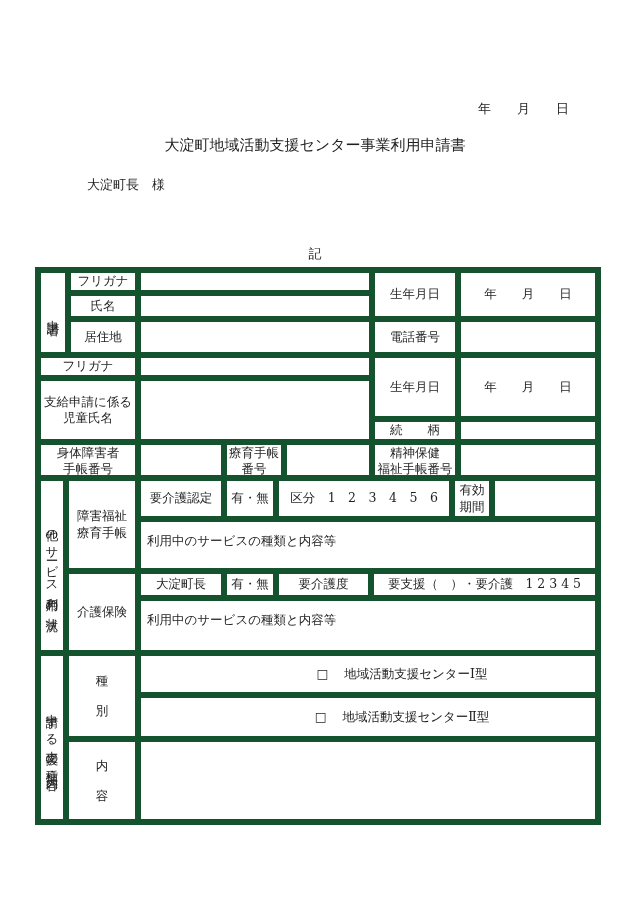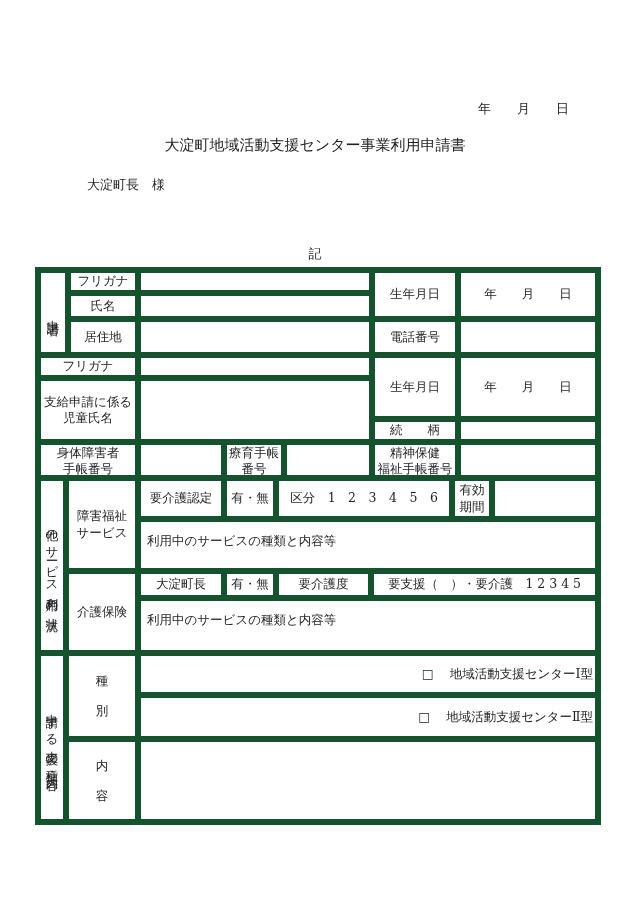--- a/index.html
+++ b/index.html
@@ -37,21 +37,21 @@
   .lh2 { line-height:2.4; }
   .tl  { text-align:left; vertical-align:top; padding:11px 6px; }
   .vcell { padding:0; }
   .vert {
     writing-mode:vertical-rl;
     margin:0 auto;
     letter-spacing:2px;
     line-height:1.1;
     font-size:12.5px;
   }
-  .chk { text-align:right; padding-left:70px; }
+  .chk { text-align:center; padding-left:70px; }
   .chk .box { display:inline-block; margin-right:16px; }
 </style>
 </head>
 <body>
 
 <div class="page">
 
   <div class="date-line">年　　月　　日</div>
   <div class="doc-title">大淀町地域活動支援センター事業利用申請書</div>
   <div class="addressee">大淀町長　様</div>
@@ -126,21 +126,21 @@
         <col style="width:81px">
       <col style="width:40px">
         <col style="width:106px">
     </colgroup>
     <tbody>
       <tr style="height:41px">
         <td rowspan="4" class="vcell">
           <div class="vert">他のサービス利用の状況</div>
         </td>
         <td rowspan="2" class="pre">障害福祉
-サービス</td>
+療育手帳</td>
         <td>要介護認定</td>
         <td>有・無</td>
         <td colspan="2">区分　1　2　3　4　5　6</td>
         <td class="pre">有効
 期間</td>
         <td></td>
       </tr>
       <tr style="height:52px">
         <td colspan="6" class="tl">利用中のサービスの種類と内容等</td>
       </tr>

